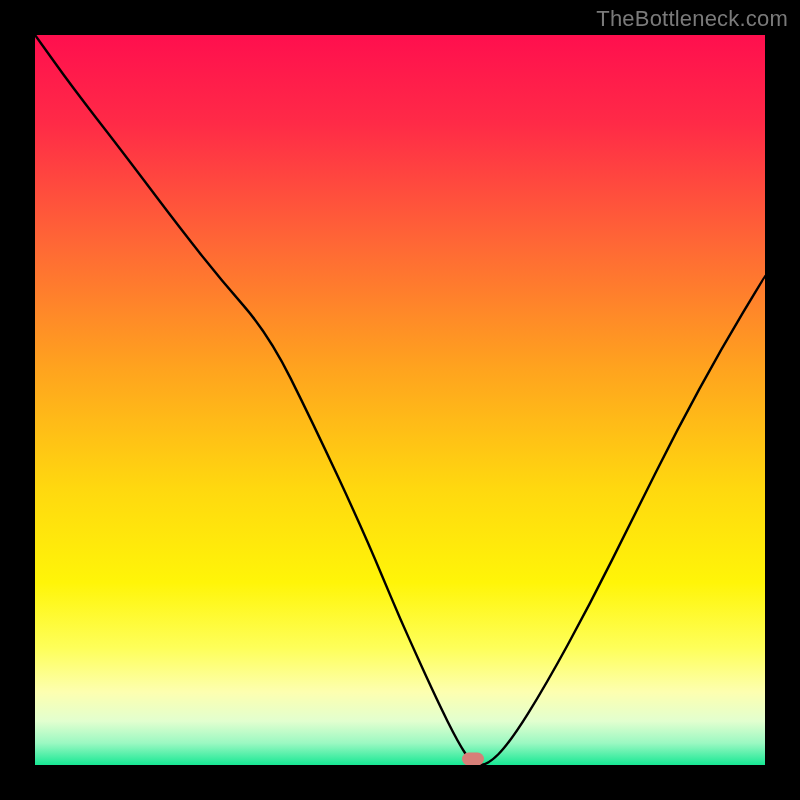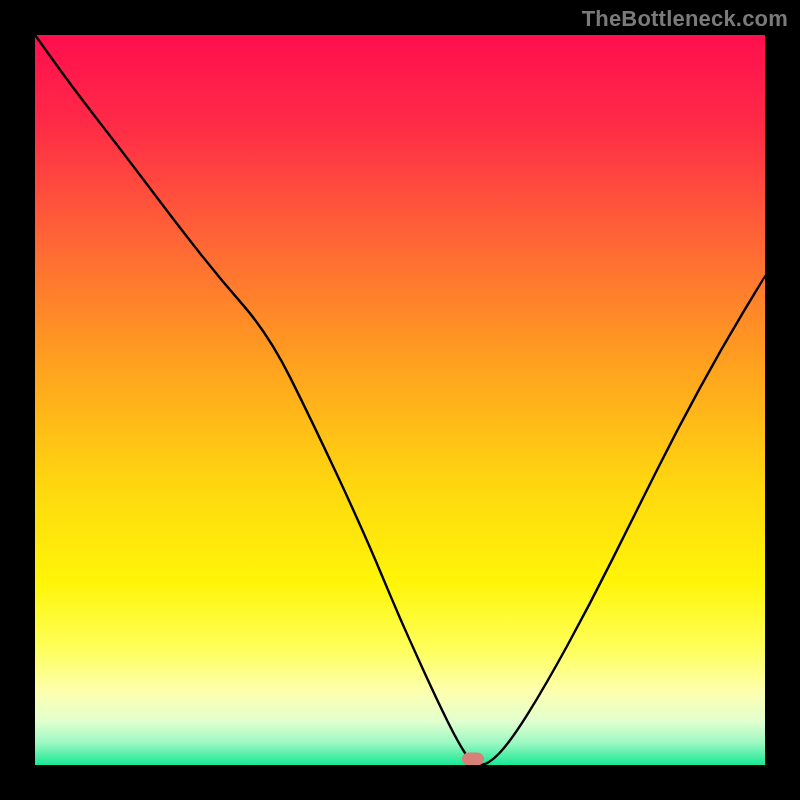--- a/index.html
+++ b/index.html
@@ -46,21 +46,21 @@
     height: 13px;
     border-radius: 7px;
     transform: translate(-50%, -50%);
   }
   .watermark {
     position: absolute;
     top: 6px;
     right: 12px;
     font-family: Arial, Helvetica, sans-serif;
     font-size: 22px;
-    font-weight: 700;
+    font-weight: 400;
     color: #7a7a7a;
     letter-spacing: 0.2px;
     user-select: none;
   }
 </style>
 </head>
 <body>
 
 <div class="frame">
 

